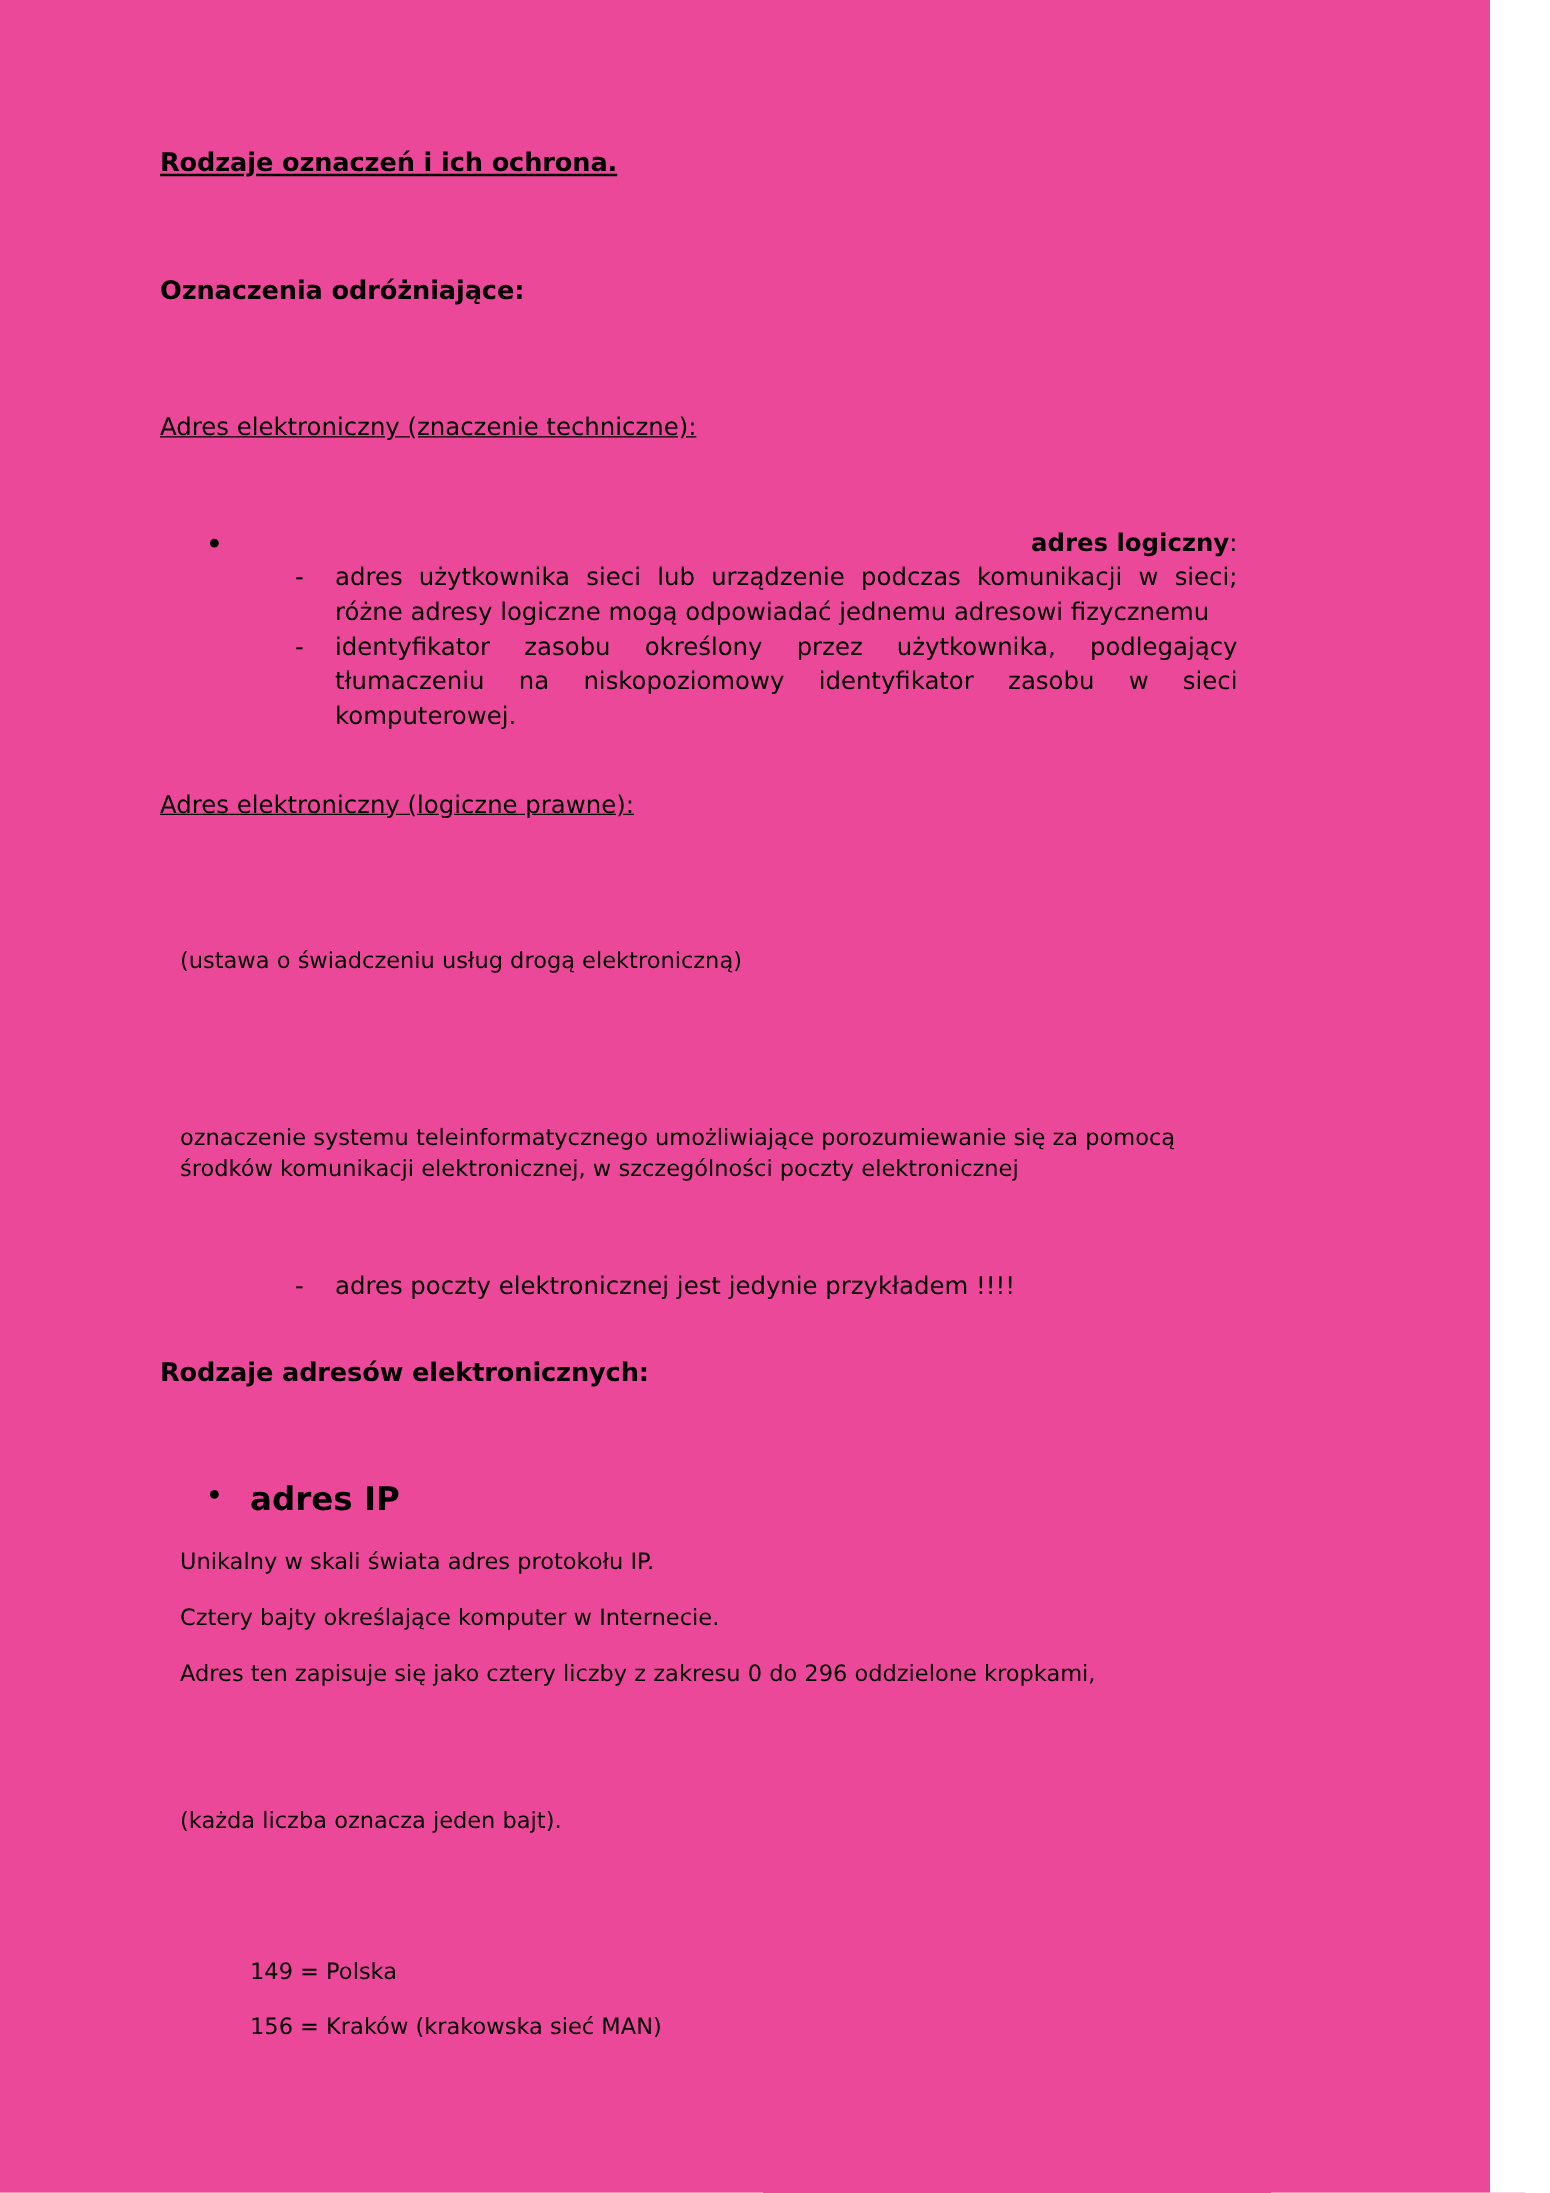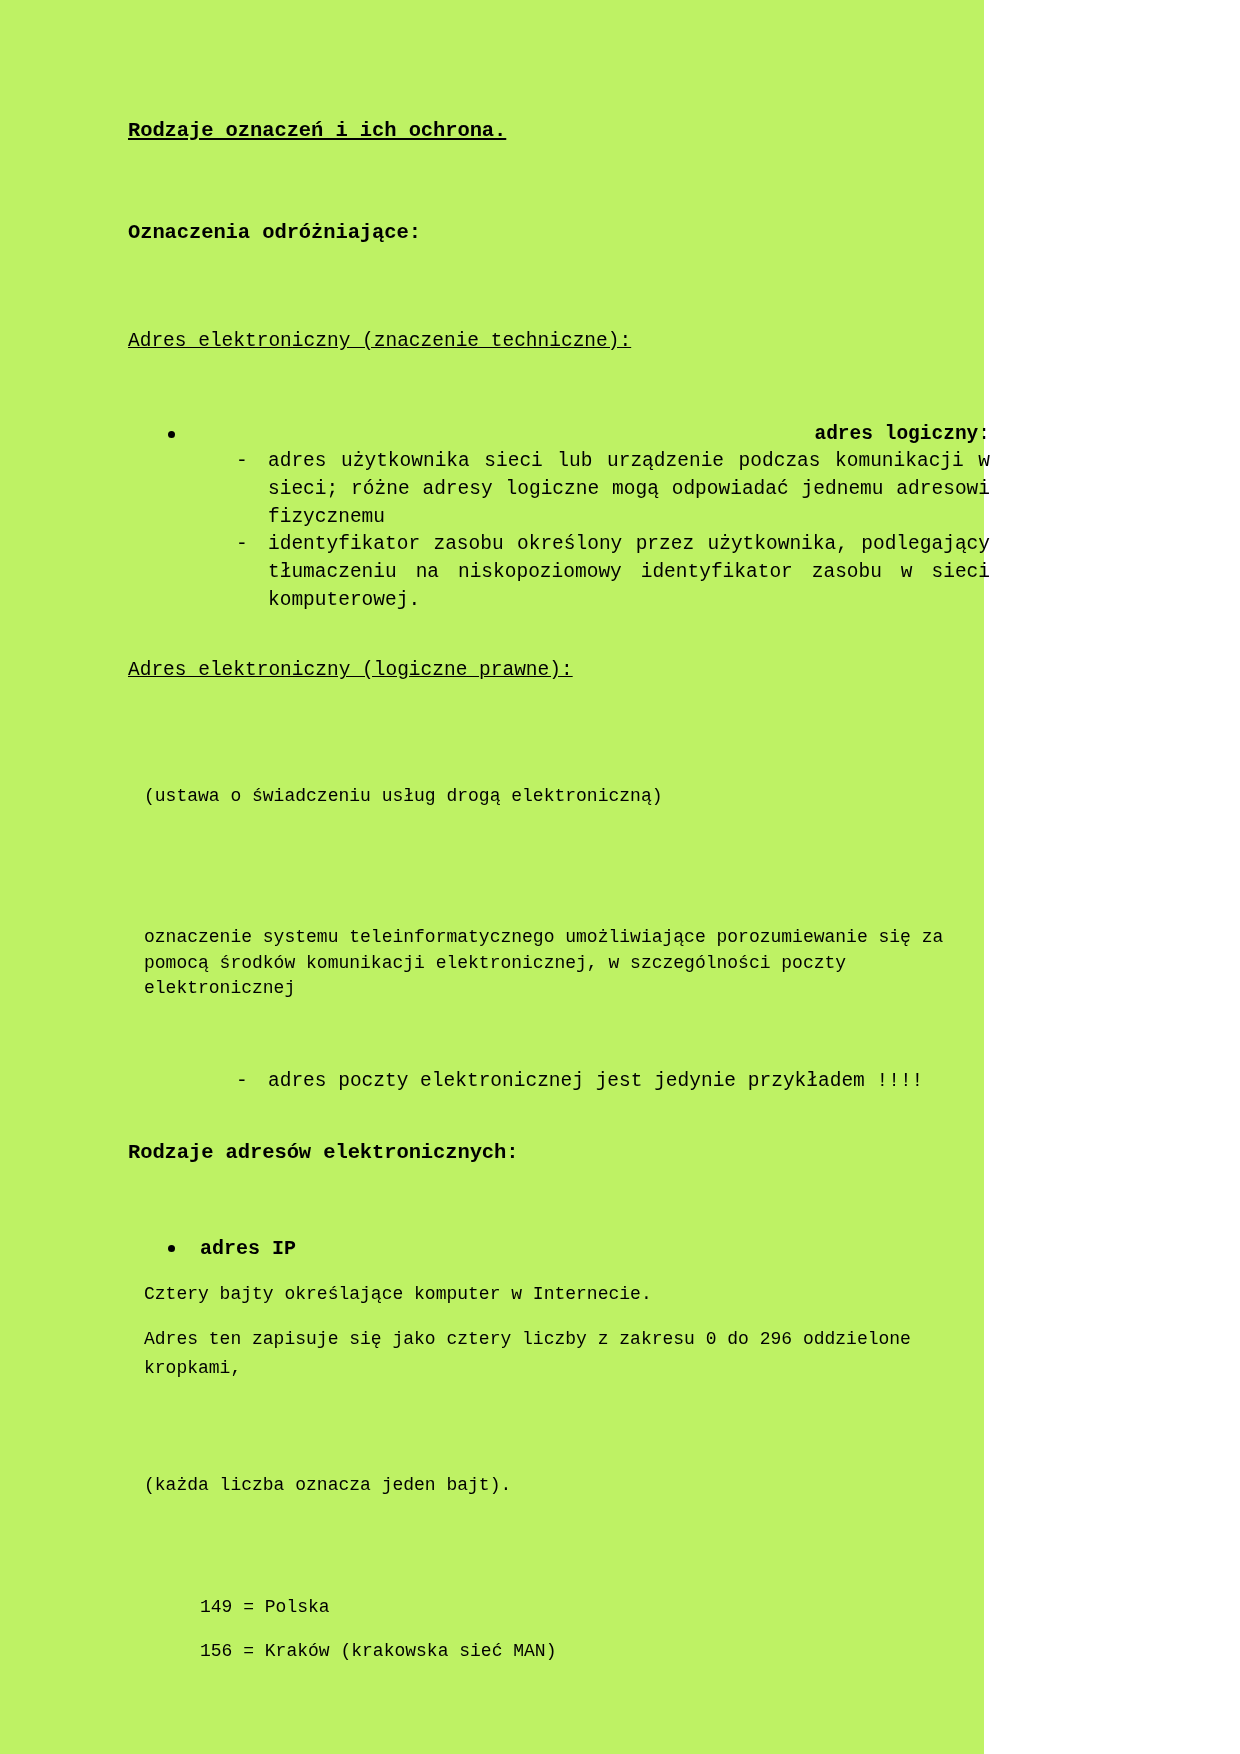--- a/index.html
+++ b/index.html
@@ -10,26 +10,25 @@
   body {
     width: 1240px;
     height: 1754px;
     font-family: "DejaVu Sans", sans-serif;
     color: #000000;
     position: relative;
     overflow: hidden;
   }
   .page {
     position: relative;
-    width: 984px;
+    width: 1192px;
     height: 1754px;
-    background: #bef264;
+    background: #ec4899;
     box-sizing: border-box;
     padding: 0;
-    font-family: Liberation Mono, monospace;
   }
   .content {
     position: absolute;
     left: 128px;
     top: 118px;
     width: 862px;
   }
 
   
   .h-title {
@@ -140,21 +139,21 @@
   .indent-ip .dot {
     position: absolute;
     left: 40px;
     top: 10px;
     width: 7px;
     height: 7px;
     background: #000;
     border-radius: 50%;
   }
   .indent-ip .btext {
-    font-size: 20px;
+    font-size: 26px;
     font-weight: bold;
     line-height: 1.42;
   }
 
   .block-lines .para {
     line-height: 1.62;
   }
 
   .np-line {
     padding-left: 6px;
@@ -226,20 +225,21 @@
     <h2 class="h-sub">Rodzaje adresów elektronicznych:</h2>
 
     <div class="sp-70"></div>
 
     <div class="indent-ip">
       <span class="dot"></span>
       <span class="btext">adres IP</span>
     </div>
 
     <div class="block-lines">
+      <p class="para">Unikalny w skali świata adres protokołu IP.</p>
       <p class="para">Cztery bajty określające komputer w Internecie.</p>
       <p class="para">Adres ten zapisuje się jako cztery liczby z zakresu 0 do 296 oddzielone kropkami,</p>
     </div>
 
     <div class="sp-58"></div>
 
     <p class="para">(każda liczba oznacza jeden bajt).</p>
 
     <div class="sp-62"></div>
 

